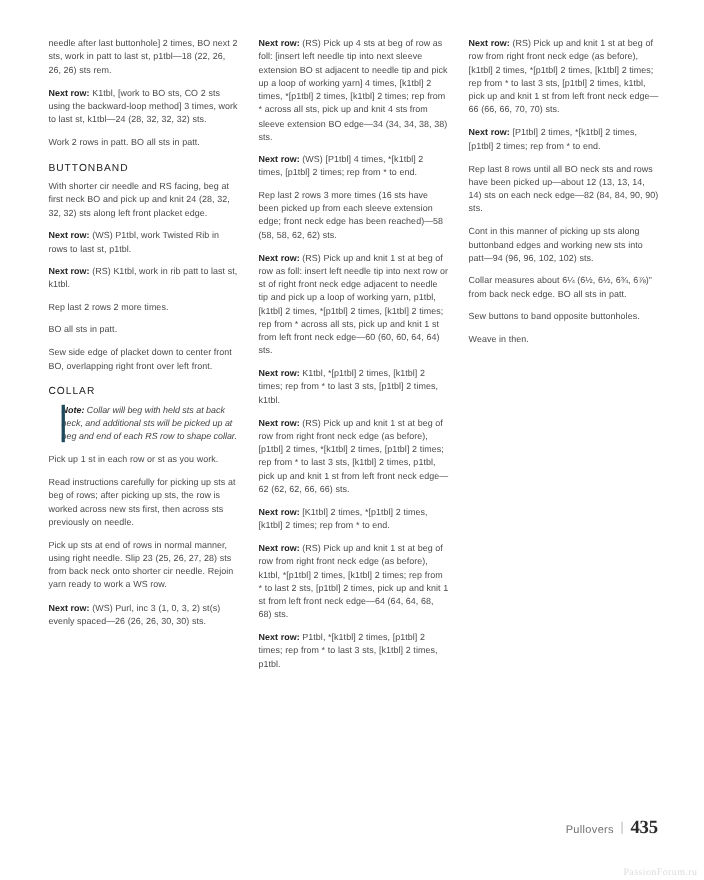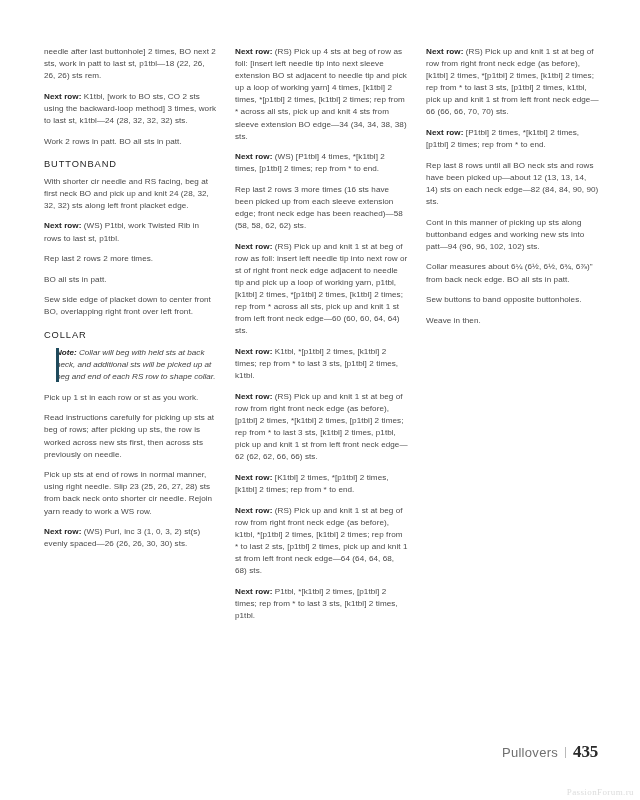--- a/index.html
+++ b/index.html
@@ -19,21 +19,21 @@
     position: absolute;
     left: 0; top: 0;
     width: 640px;
     height: 800px;
     background: #ffffff;
     box-sizing: border-box;
   }
   .columns {
     position: absolute;
     left: 44px;
-    top: 46px;
+    top: 34px;
     width: 556px;
     height: 680px;
     display: flex;
     gap: 18px;
     align-items: flex-start;
   }
   .col {
     width: 173px;
     box-sizing: border-box;
   }
@@ -86,21 +86,21 @@
   .footer {
     position: absolute;
     right: 42px;
     bottom: 38px;
     display: flex;
     align-items: baseline;
     gap: 7px;
     white-space: nowrap;
   }
   .footer-label {
-    font-size: 13px;
+    font-size: 10px;
     color: #6f6f6f;
     letter-spacing: 0.3px;
     text-align: center;
   }
   .footer-rule {
     display: inline-block;
     width: 1px;
     height: 11px;
     background: #b9b9b9;
     position: relative;
@@ -130,20 +130,21 @@
 
   <div class="columns">
 
     <div class="col">
       <p class="para"><span>needle after last buttonhole] 2 times, BO next 2 sts, work in patt to last st, p1tbl—18 (22, 26, 26, 26) sts rem.</span></p>
       <p class="para"><span class="lbl">Next row:</span><span> K1tbl, [work to BO sts, CO 2 sts using the backward-loop method] 3 times, work to last st, k1tbl—24 (28, 32, 32, 32) sts.</span></p>
       <p class="para"><span>Work 2 rows in patt. BO all sts in patt.</span></p>
       <h2 class="section-head">BUTTONBAND</h2>
       <p class="para"><span>With shorter cir needle and RS facing, beg at first neck BO and pick up and knit 24 (28, 32, 32, 32) sts along left front placket edge.</span></p>
       <p class="para"><span class="lbl">Next row:</span><span> (WS) P1tbl, work Twisted Rib in rows to last st, p1tbl.</span></p>
+      <p class="para"><span class="lbl">Next row:</span><span> (RS) K1tbl, work in rib patt to last st, k1tbl.</span></p>
       <p class="para"><span>Rep last 2 rows 2 more times.</span></p>
       <p class="para"><span>BO all sts in patt.</span></p>
       <p class="para"><span>Sew side edge of placket down to center front BO, overlapping right front over left front.</span></p>
       <h2 class="section-head">COLLAR</h2>
       <div class="note">
         <span class="note-bar"></span>
         <div class="note-text"><span class="note-kicker">Note:</span><span> Collar will beg with held sts at back neck, and additional sts will be picked up at beg and end of each RS row to shape collar.</span></div>
       </div>
       <p class="para"><span>Pick up 1 st in each row or st as you work.</span></p>
       <p class="para"><span>Read instructions carefully for picking up sts at beg of rows; after picking up sts, the row is worked across new sts first, then across sts previously on needle.</span></p>

